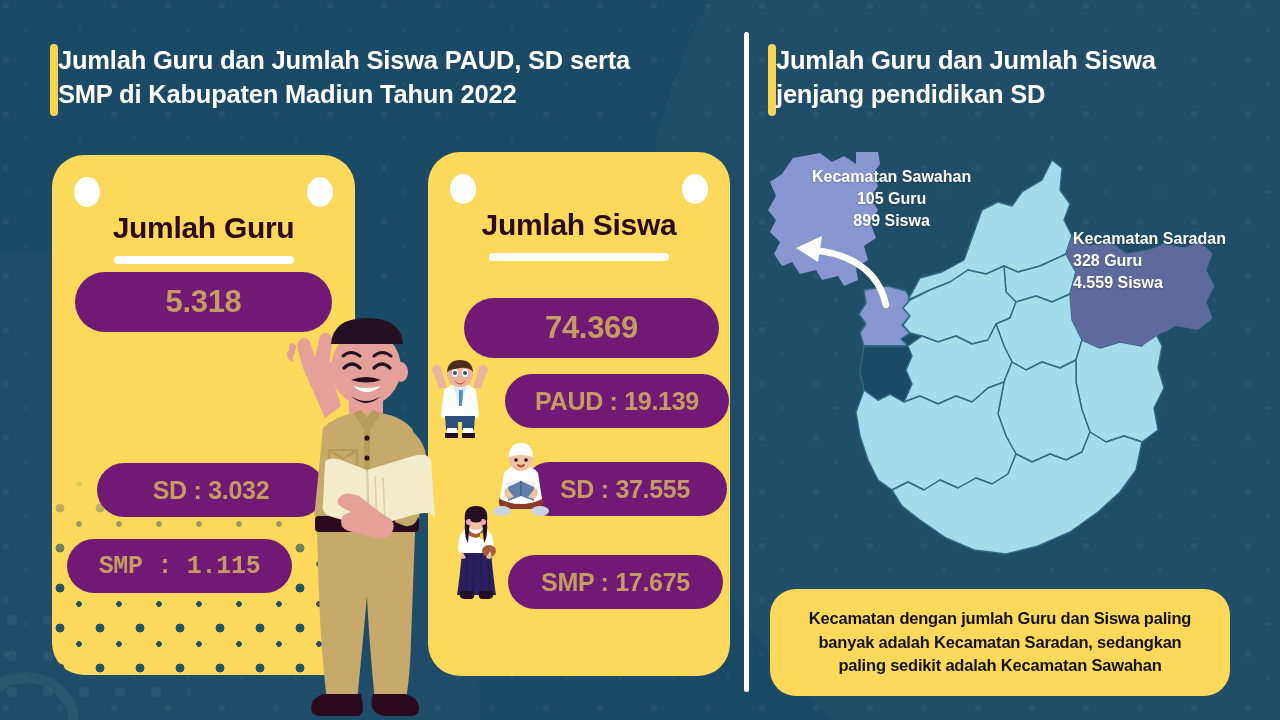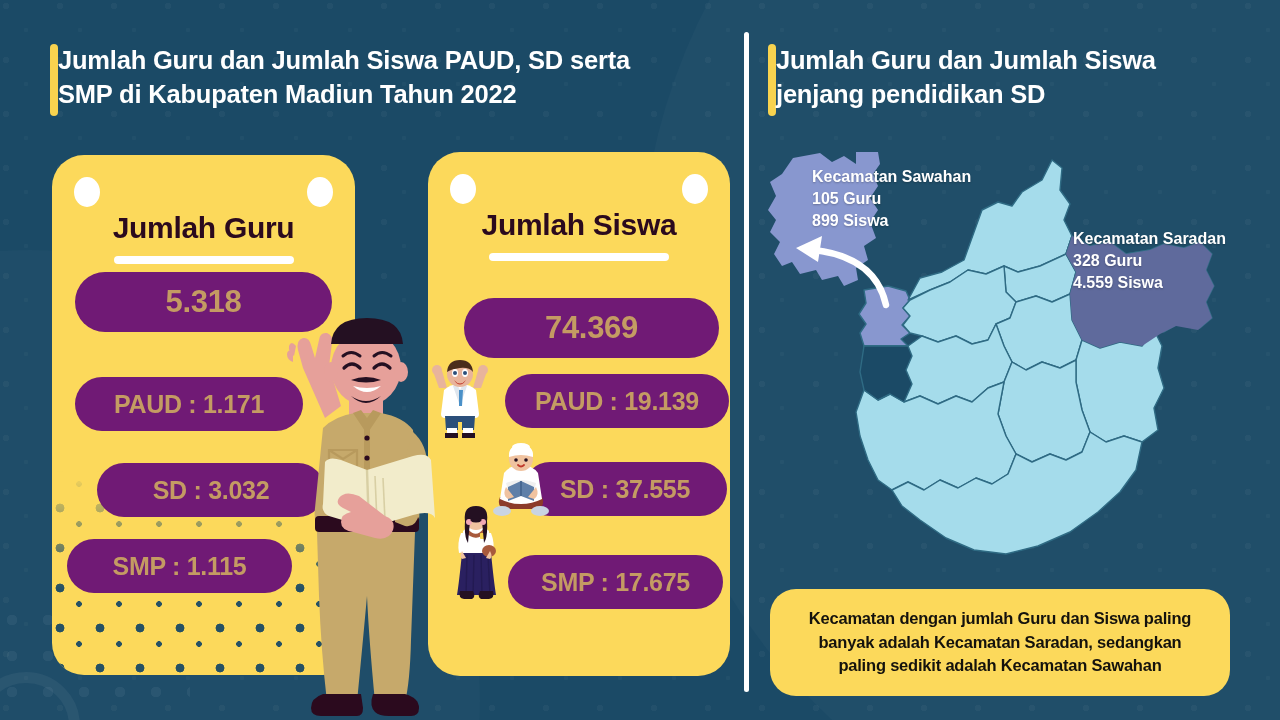--- a/index.html
+++ b/index.html
@@ -62,39 +62,39 @@
     width:180px;height:8px;border-radius:5px;background:#ffffff;}
   .pill{position:absolute;background:#701a75;border-radius:32px;height:60px;
     display:flex;align-items:center;justify-content:center;
     color:#c49b63;font-size:31px;font-weight:bold;letter-spacing:-0.3px;}
   .pill.small{height:54px;font-size:25px;border-radius:28px;}
 
   
   #guru-total{left:23px;top:117px;width:257px;}
   #guru-paud{left:23px;top:222px;width:228px;}
   #guru-sd{left:45px;top:308px;width:228px;}
-  #guru-smp{left:15px;top:384px;width:225px;}
+  #guru-smp{left:15px;top:384px;width:225px;font-family:Liberation Mono, monospace;}
   
   #siswa-total{left:36px;top:118px;width:255px;margin-top:28px;}
   #siswa-paud{left:77px;top:222px;width:224px;}
   #siswa-sd{left:95px;top:310px;width:204px;}
   #siswa-smp{left:80px;top:403px;width:215px;}
 
   
   .illus{position:absolute;}
   #teacher{left:263px;top:310px;width:205px;height:410px;z-index:5;}
   #kid-a{left:430px;top:358px;width:60px;height:82px;z-index:6;}
   #kid-b{left:490px;top:443px;width:62px;height:78px;z-index:6;}
   #kid-c{left:449px;top:505px;width:55px;height:100px;z-index:6;}
 
   
   #map-wrap{position:absolute;left:760px;top:150px;width:500px;height:420px;}
   .map-label{position:absolute;color:#ffffff;font-weight:bold;font-size:16px;
     line-height:1.38;white-space:pre-line;text-shadow:0 1px 2px rgba(0,0,0,.25);}
-  #label-sawahan{left:52px;top:16px;}
+  #label-sawahan{left:52px;top:16px;text-align:center;}
   #label-saradan{left:313px;top:78px;}
 
   
   #caption{position:absolute;left:770px;top:589px;width:460px;height:107px;
     background:#fcd95b;border-radius:26px;display:flex;align-items:center;
     justify-content:center;text-align:center;padding:0 14px;box-sizing:border-box;}
   #caption span{color:#14120d;font-weight:bold;font-size:16.5px;line-height:1.42;
     letter-spacing:-0.2px;white-space:pre-line;}
 </style>
 </head>
@@ -120,21 +120,20 @@
 jenjang pendidikan SD</div>
 </div>
 
 <div class="card" id="card-guru">
   <div class="card-dots"></div>
   <div class="punch left"></div>
   <div class="punch right"></div>
   <div class="card-title">Jumlah Guru</div>
   <div class="card-rule"></div>
   <div class="pill" id="guru-total">5.318</div>
-  <div class="pill small" id="guru-paud">PAUD : 1.171</div>
   <div class="pill small" id="guru-sd">SD : 3.032</div>
   <div class="pill small" id="guru-smp">SMP : 1.115</div>
 </div>
 
 <div class="card" id="card-siswa">
   <div class="punch left"></div>
   <div class="punch right"></div>
   <div class="card-title">Jumlah Siswa</div>
   <div class="card-rule"></div>
   <div class="pill" id="siswa-total">74.369</div>

